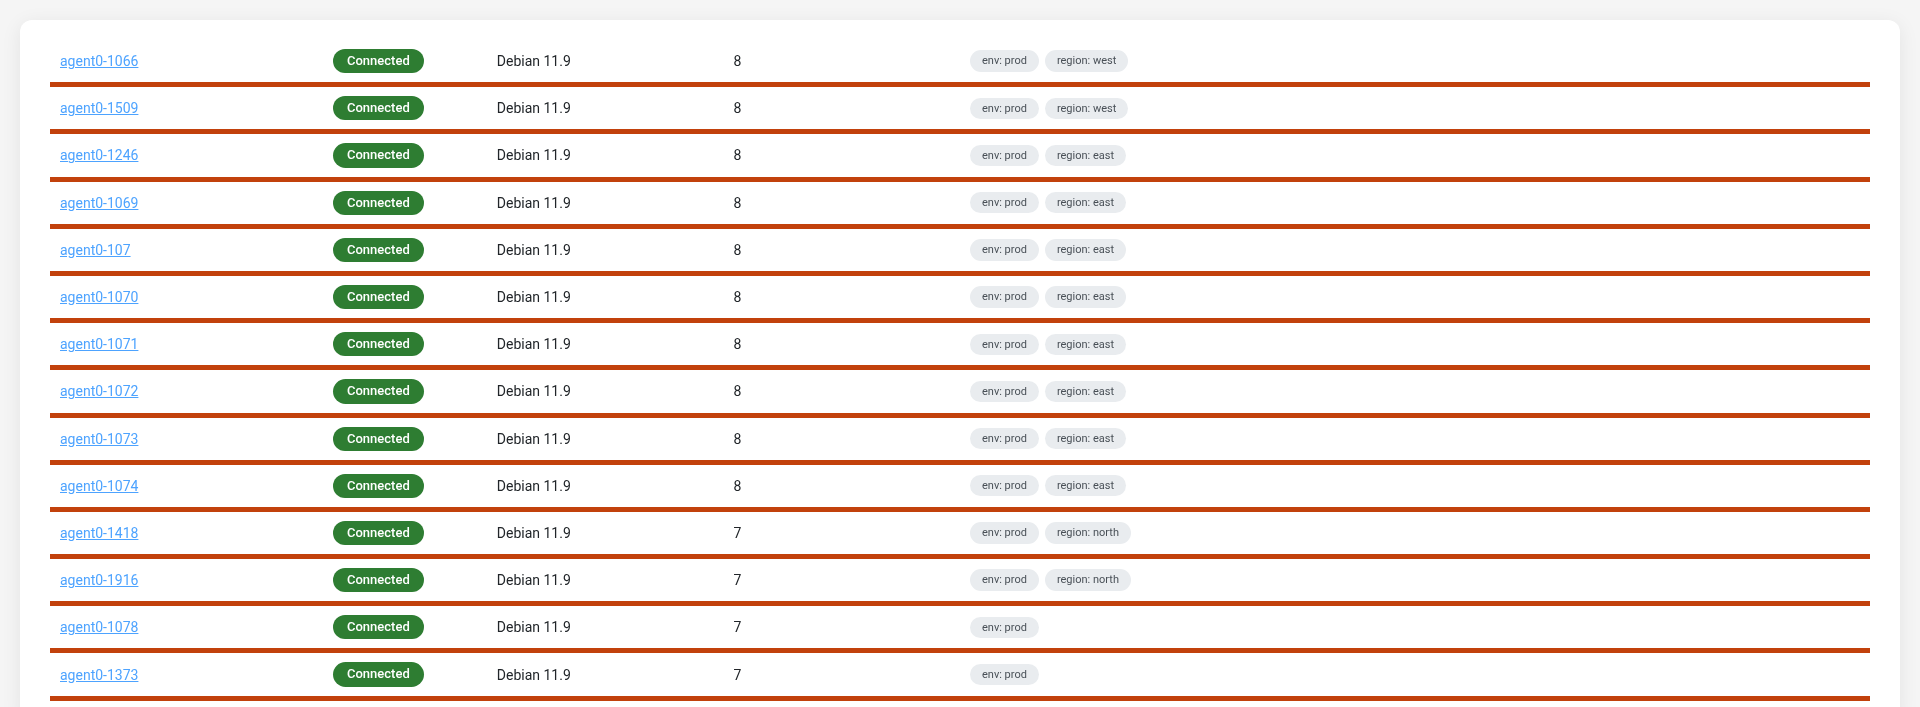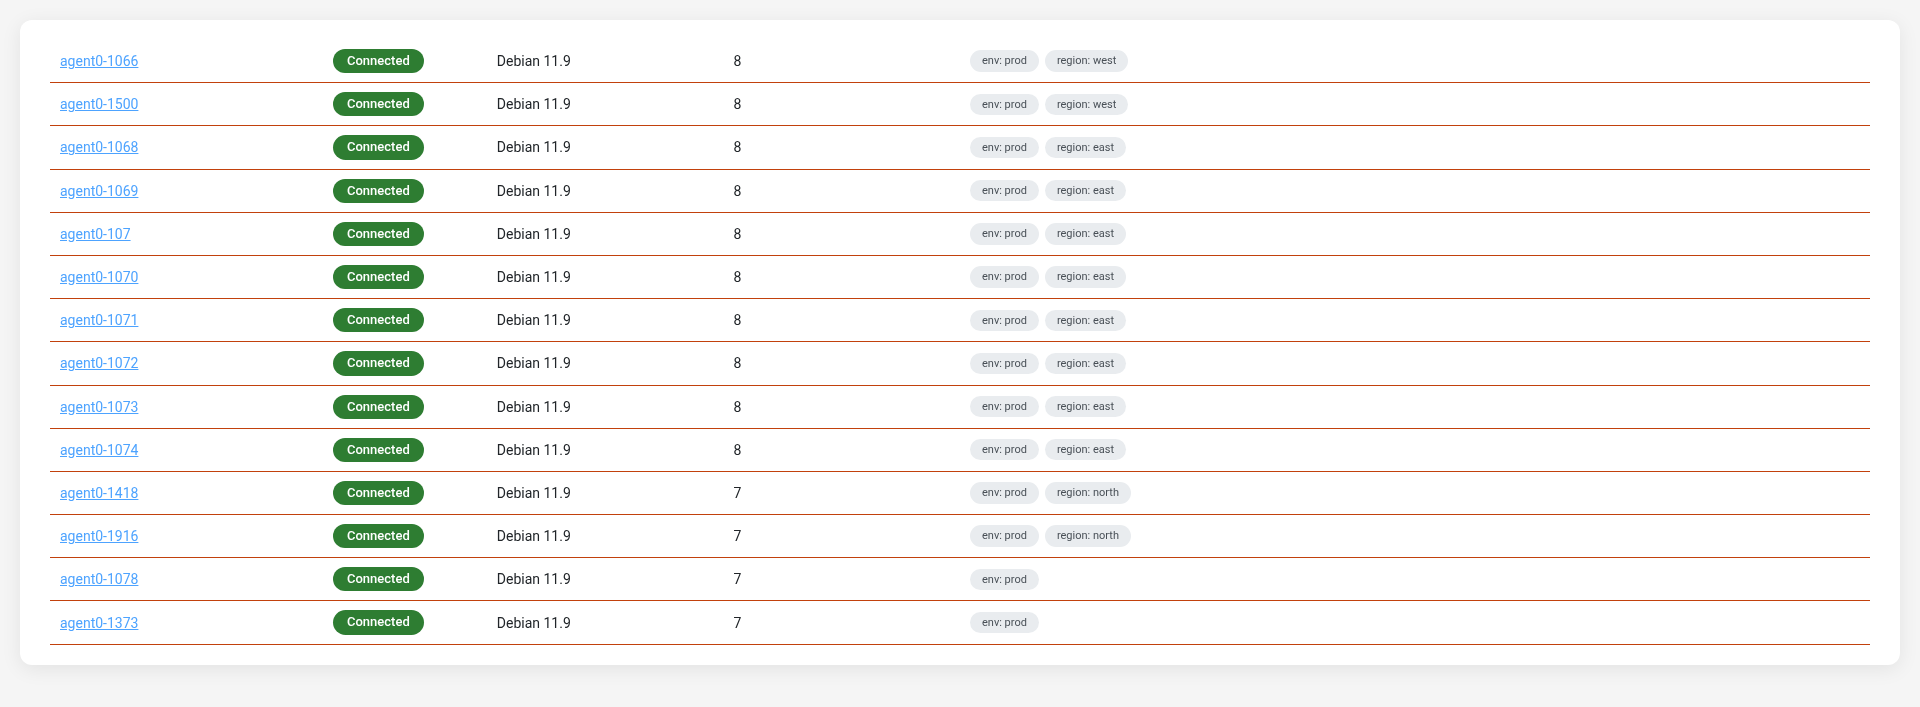--- a/index.html
+++ b/index.html
@@ -20,21 +20,21 @@
       box-shadow: 0 4px 20px rgba(0,0,0,0.08);
       padding: 20px 30px;
       max-width: 100%;
       overflow: hidden;
     }
     .table {
       width: 100%;
       border-collapse: collapse;
     }
     .table tr {
-      border-bottom: 1px solid #c2410c;
+      border-bottom: 5px solid #c2410c;
     }
     .table td {
       padding: 9px 10px;
       vertical-align: middle;
     }
     .col-name { width: 15%; }
     .col-status { width: 9%; text-decoration: underline; }
     .col-os { width: 13%; }
     .col-num { width: 13%; }
     .col-tags { width: 50%; }
@@ -75,28 +75,28 @@
   <table class="table">
     <tbody>
         <tr>
           <td class="col-name"><a class="agent-link">agent0-1066</a></td>
           <td class="col-status"><span class="badge-status">Connected</span></td>
           <td class="col-os"><span class="os-text">Debian 11.9</span></td>
           <td class="col-num"><span class="num-text">8</span></td>
           <td class="col-tags"><span class="tag">env: prod</span><span class="tag">region: west</span></td>
         </tr>
         <tr>
-          <td class="col-name"><a class="agent-link">agent0-1500</a></td>
+          <td class="col-name"><a class="agent-link">agent0-1509</a></td>
           <td class="col-status"><span class="badge-status">Connected</span></td>
           <td class="col-os"><span class="os-text">Debian 11.9</span></td>
           <td class="col-num"><span class="num-text">8</span></td>
           <td class="col-tags"><span class="tag">env: prod</span><span class="tag">region: west</span></td>
         </tr>
         <tr>
-          <td class="col-name"><a class="agent-link">agent0-1068</a></td>
+          <td class="col-name"><a class="agent-link">agent0-1246</a></td>
           <td class="col-status"><span class="badge-status">Connected</span></td>
           <td class="col-os"><span class="os-text">Debian 11.9</span></td>
           <td class="col-num"><span class="num-text">8</span></td>
           <td class="col-tags"><span class="tag">env: prod</span><span class="tag">region: east</span></td>
         </tr>
         <tr>
           <td class="col-name"><a class="agent-link">agent0-1069</a></td>
           <td class="col-status"><span class="badge-status">Connected</span></td>
           <td class="col-os"><span class="os-text">Debian 11.9</span></td>
           <td class="col-num"><span class="num-text">8</span></td>

